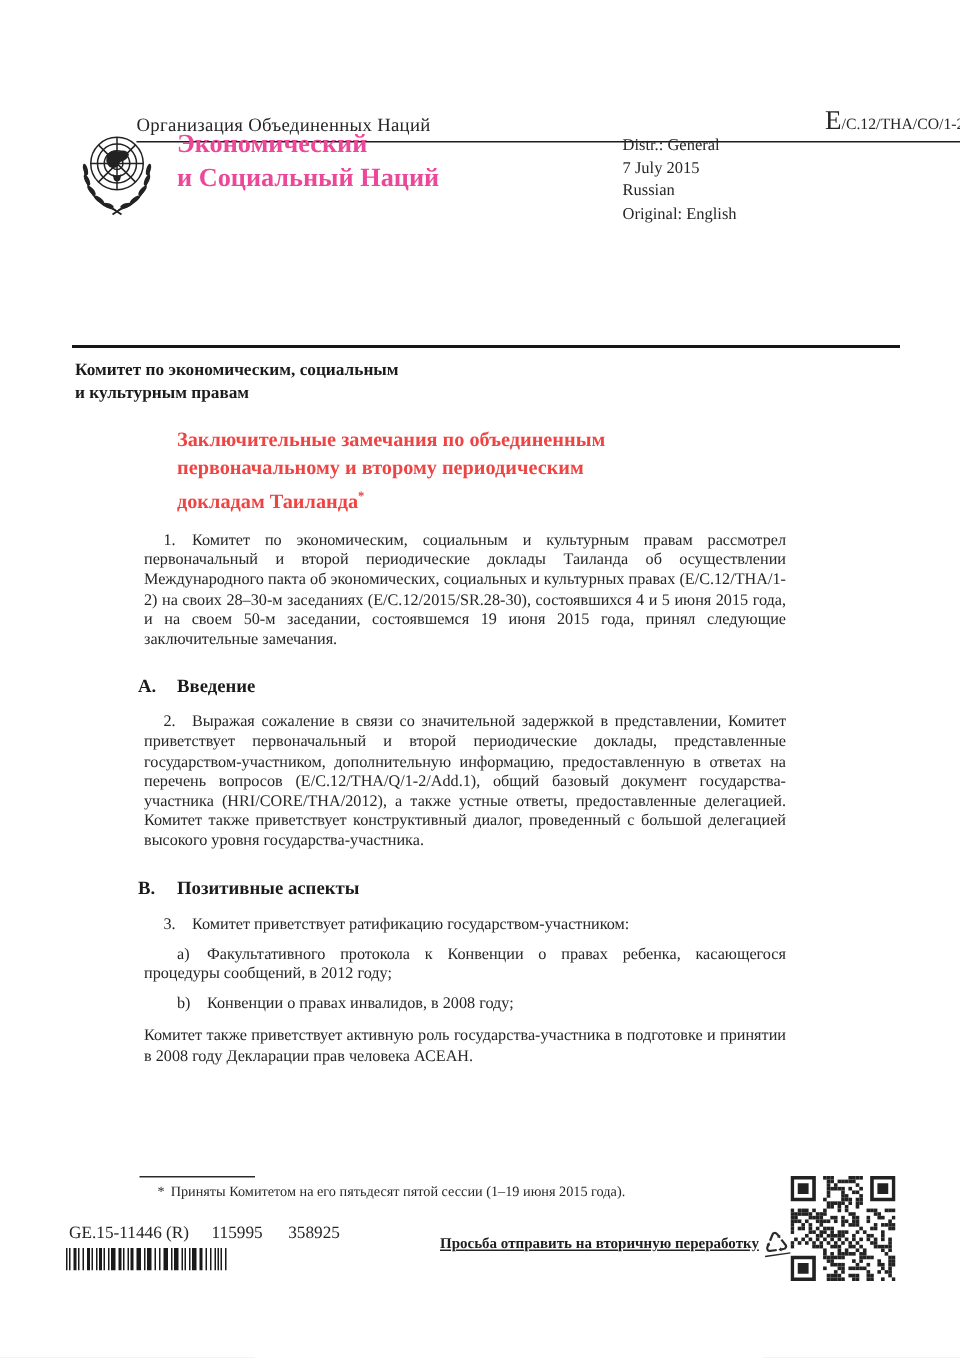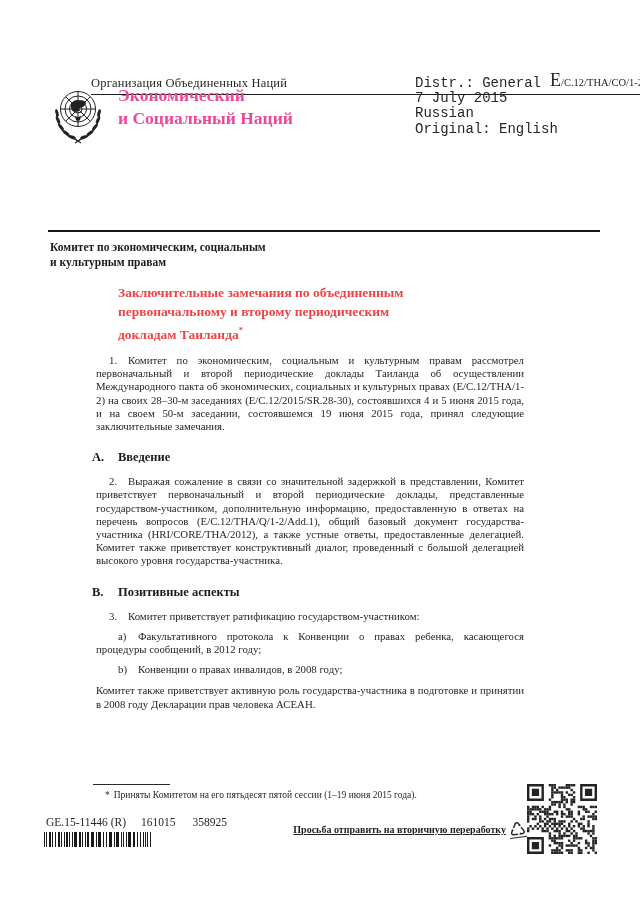--- a/index.html
+++ b/index.html
@@ -12,21 +12,21 @@
     position:absolute;left:48px;top:70px;width:552px;
     display:flex;justify-content:space-between;align-items:flex-end;
     border-bottom:1.4px solid #1d1d1d;padding-bottom:3px;margin-left:43px;
   }
   .org-name{font-size:12.5px;letter-spacing:.2px;}
   .doc-symbol{white-space:nowrap;}
   .doc-symbol .big-e{font-size:18px;}
   .doc-symbol .rest{font-size:10.5px;}
   .emblem{position:absolute;left:46px;top:82px;width:64px;height:66px;}
   .council-title{position:absolute;left:118px;top:84px;font-weight:bold;font-size:17.5px;line-height:22.5px;color:#ec4899;}
-  .distr-block{position:absolute;left:415px;top:76px;font-size:14px;line-height:15.2px;font-family:Liberation Mono, monospace;}
+  .distr-block{position:absolute;left:415px;top:90px;font-size:11px;line-height:15.2px;}
   .thick-rule{position:absolute;left:48px;top:230px;width:552px;height:2.4px;background:#161616;}
   
   .committee{position:absolute;left:50px;top:240px;font-weight:bold;font-size:11.5px;line-height:14.5px;color:#1b1b1b;}
   
   .body-col{position:absolute;left:96px;top:284px;width:428px;}
   .doc-title{margin:0 0 0 22px;font-size:13.5px;font-weight:bold;line-height:18.5px;color:#ef4444;}
   .doc-title sup{font-size:8.5px;}
   .body-para{margin:10px 0 0 0;font-size:10.8px;line-height:13.2px;text-align:justify;text-indent:13px;}
   .pnum{display:inline-block;width:19px;text-indent:0;}
   .sec-head{margin:17px 0 0 -4px;font-size:12.5px;font-weight:bold;color:#1b1b1b;}
@@ -135,21 +135,21 @@
 
     <p class="plain-para">Комитет также приветствует активную роль государства-участника в подготовке и принятии в 2008 году Декларации прав человека АСЕАН.</p>
   </div>
 
   <div class="footnote-block">
     <div class="fn-rule"></div>
     <p class="fn-text"><span class="marker">*</span><span>Приняты Комитетом на его пятьдесят пятой сессии (1–19 июня 2015 года).</span></p>
   </div>
 
   <div class="ge-line">
-    <span>GE.15-11446 (R)</span><span class="c1">161015</span><span class="c2">358925</span>
+    <span>GE.15-11446 (R)</span><span class="c1">115995</span><span class="c2">358925</span>
   </div>
 
   <div class="barcode">
     <svg id="barcode-svg" width="110" height="15" viewBox="0 0 110 15">
         <rect x="0" y="0" width="1" height="15" fill="#1a1a1a"></rect>
         <rect x="2" y="0" width="1" height="15" fill="#1a1a1a"></rect>
         <rect x="5" y="0" width="2" height="15" fill="#1a1a1a"></rect>
         <rect x="8" y="0" width="1" height="15" fill="#1a1a1a"></rect>
         <rect x="11" y="0" width="1" height="15" fill="#1a1a1a"></rect>
         <rect x="14" y="0" width="2" height="15" fill="#1a1a1a"></rect>

